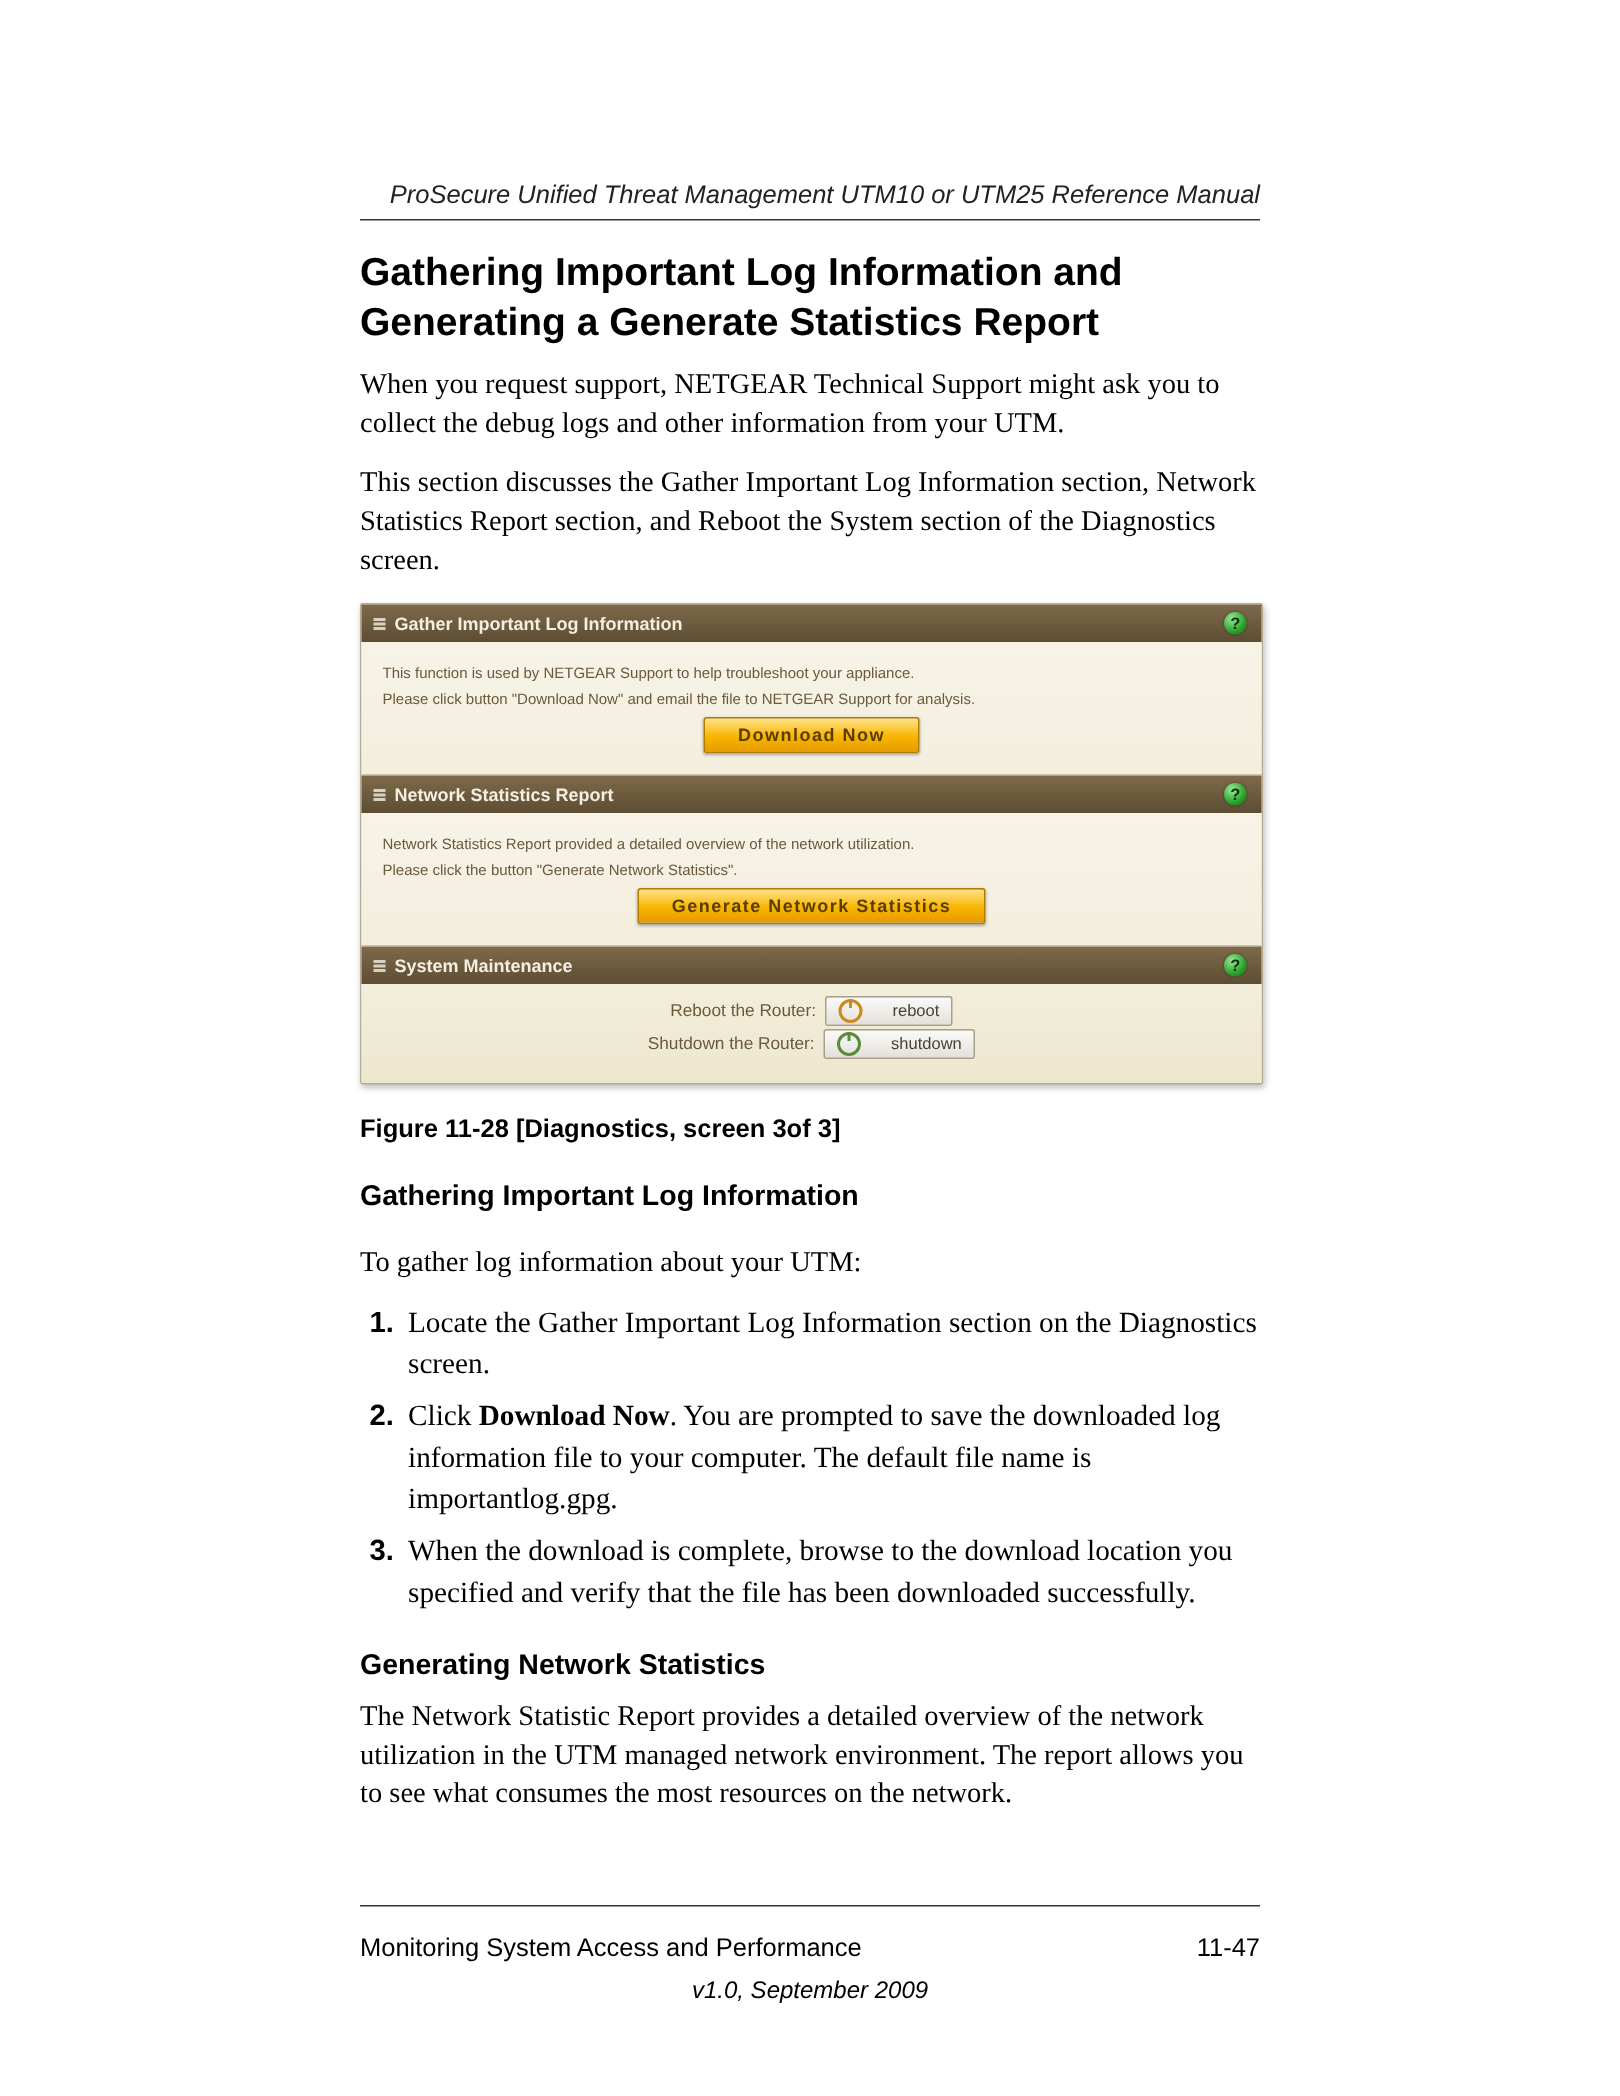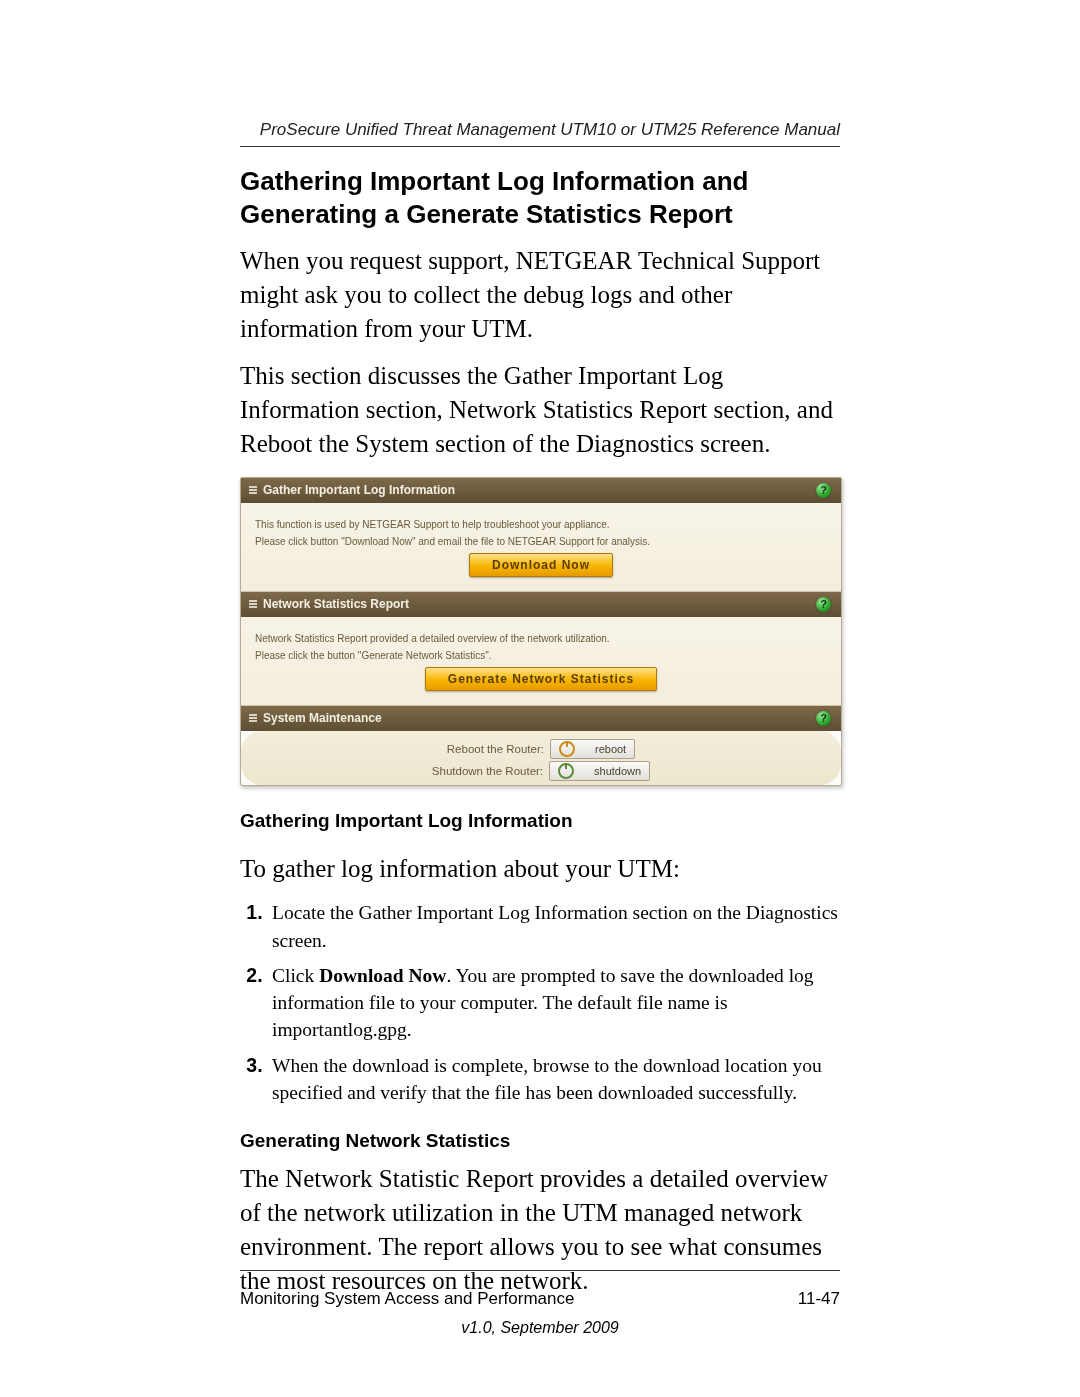--- a/index.html
+++ b/index.html
@@ -31,21 +31,21 @@
     margin: 6px 0 18px 0;
   }
   h1.section-title {
     font-family: Arial, Helvetica, sans-serif;
     font-weight: bold;
     font-size: 26px;
     line-height: 1.25;
     margin: 10px 0 14px 0;
   }
   p.body {
-    font-size: 25px;
+    font-size: 19px;
     line-height: 1.35;
     margin: 10px 0 14px 0;
   }
   .figure-wrap {
     margin: 16px auto 14px auto;
   }
   .figure {
     width: 600px;
     margin: 0;
     background: #fcfbfa;
@@ -123,23 +123,22 @@
     font-size: 12px;
     letter-spacing: 1px;
     padding: 4px 22px;
     border: 1px solid #b27a00;
     border-radius: 2px;
     box-shadow: 0 1px 2px rgba(0,0,0,0.3);
     cursor: pointer;
   }
   .maint-body {
     background: linear-gradient(#f3eedb,#ede7cf);
-    padding: 6px 14px 2px 14px;
+    padding: 6px 14px 14px 14px;
     text-align: center;
-    border-radius: 21px;
   }
   .maint-row {
     display: flex;
     justify-content: center;
     align-items: center;
     gap: 6px;
     margin: 2px 0;
     color: #6a5a3d;
     font-size: 11.5px;
   }
@@ -296,20 +295,21 @@
               <span class="mini-icon power"></span>
               <span>shutdown</span>
             </span>
           </div>
         </div>
       </div>
 
     </div>
   </div>
 
+  <div class="figure-caption">Figure 11-28 [Diagnostics, screen 3of 3]</div>
 
   <h2 class="subhead">Gathering Important Log Information</h2>
   <p class="body" style="margin-top:20px;">To gather log information about your UTM:</p>
   <ol class="steps">
     <li>Locate the Gather Important Log Information section on the Diagnostics screen.</li>
     <li>
       <span>Click </span><span class="bold">Download Now</span><span>. You are prompted to save the downloaded log information file to your computer. The default file name is importantlog.gpg.</span>
     </li>
     <li>When the download is complete, browse to the download location you specified and verify that the file has been downloaded successfully.</li>
   </ol>

